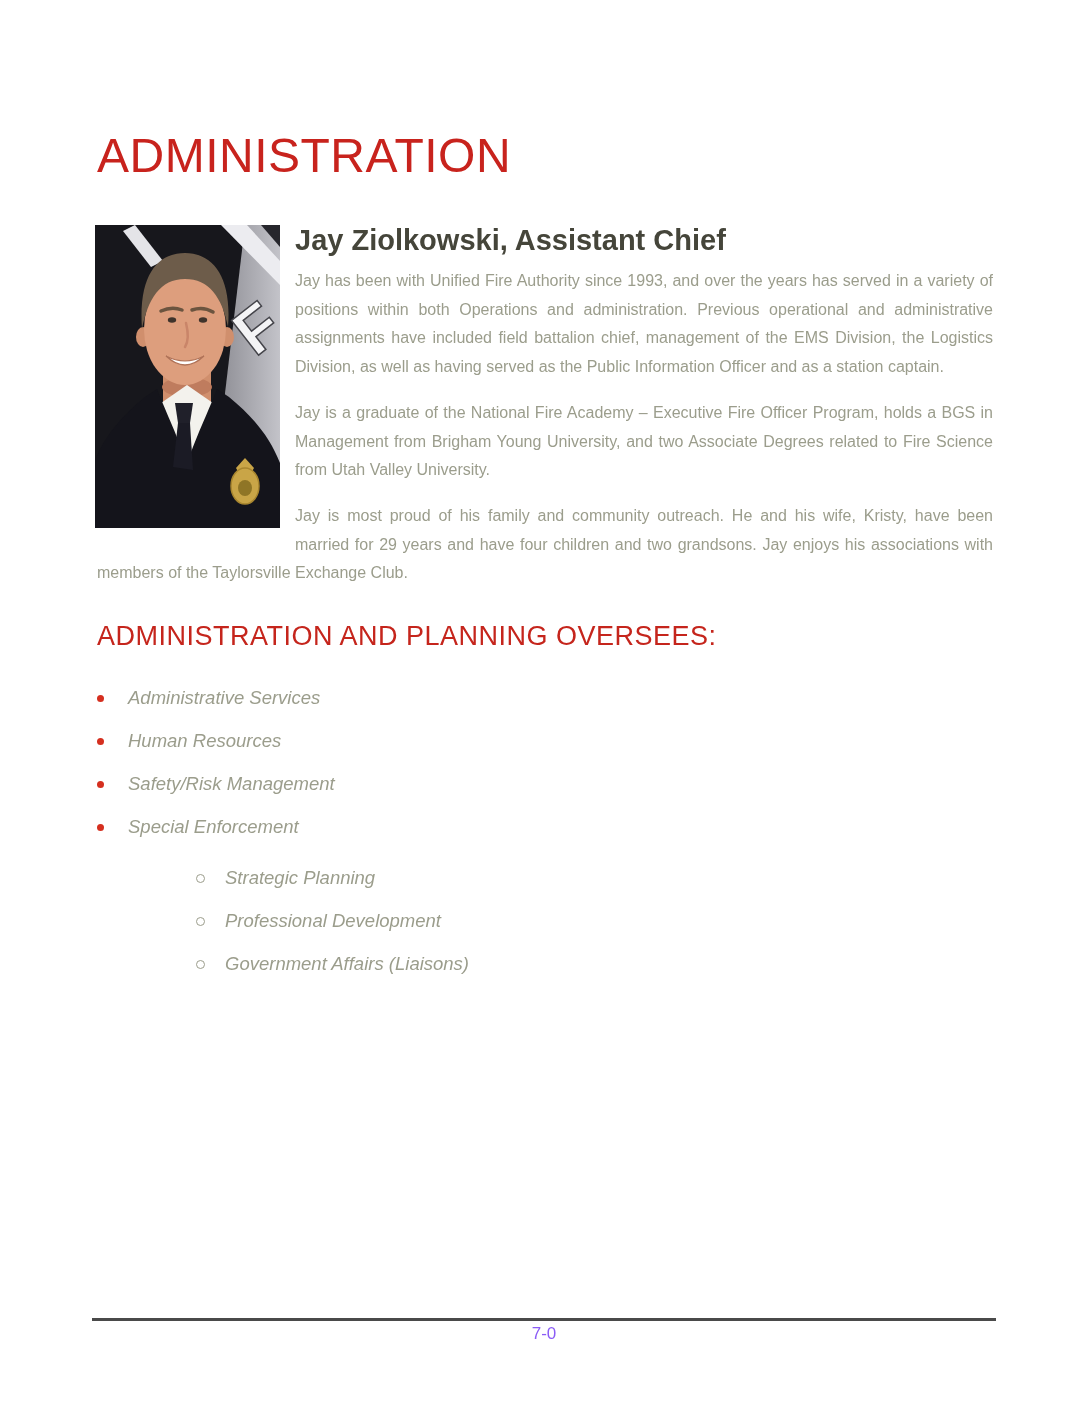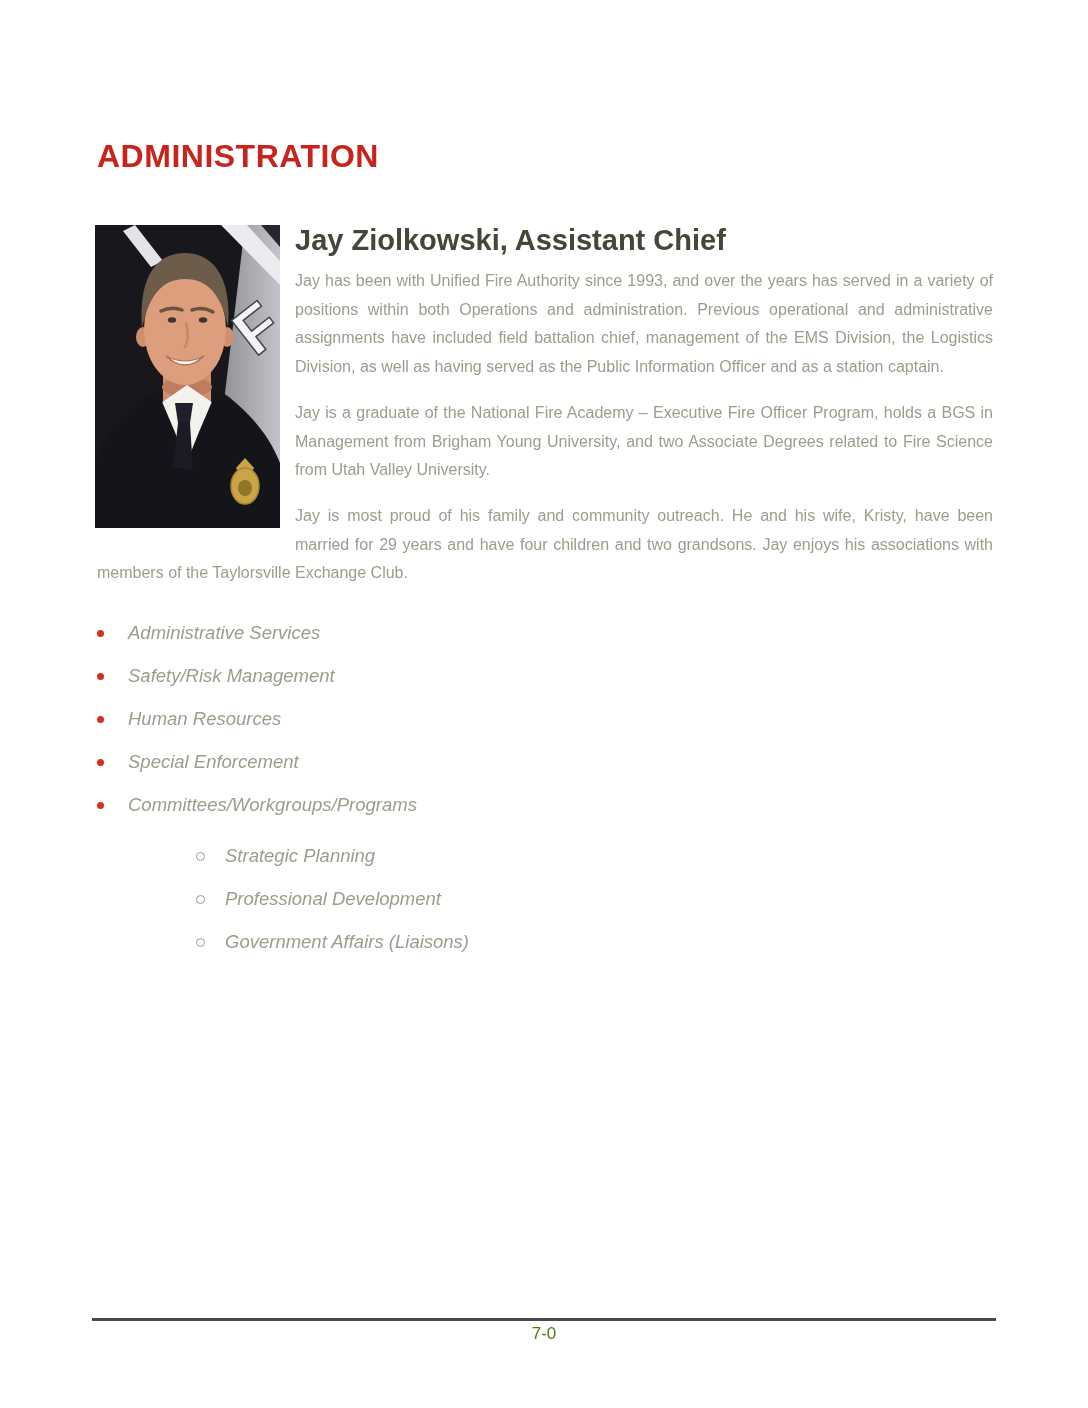--- a/index.html
+++ b/index.html
@@ -8,22 +8,22 @@
     background:#ffffff;
     position:relative;
     font-family:"Liberation Sans", sans-serif;
     overflow:hidden;
   }
   .content {
     position:absolute; left:97px; top:0; width:896px;
   }
   .page-title {
     margin:129px 0 16px 0;
-    font-size:32px; line-height:54px;
-    font-weight:700;
+    font-size:48px; line-height:54px;
+    font-weight:400;
     color:#c8231d;
     letter-spacing:0.5px;
   }
   .bio { margin-top:42px; }
   .photo-wrap {
     float:left;
     width:185px; height:303px;
     margin:0 15px 27px -2px;
   }
   .photo-wrap svg { display:block; }
@@ -69,21 +69,21 @@
     flex:none; align-self:center;
   }
   .sub-bullets { margin:29px 0 0 99px; }
   .footer {
     position:absolute; left:92px; top:1318px; width:904px;
   }
   .footer-rule { border-top:3px solid #4a4a4a; height:0; }
   .page-number {
     text-align:center;
     font-size:17px; line-height:22px;
-    color:#4d7c0f;
+    color:#8b5cf6;
     margin-top:2px;
   }
 </style>
 </head>
 <body>
 
 <div class="content">
 
   <h1 class="page-title">ADMINISTRATION</h1>
 
@@ -135,41 +135,38 @@
         </g>
       </svg>
     </div>
 
     <h2 class="bio-heading">Jay Ziolkowski, Assistant Chief</h2>
     <p class="body-par">Jay has been with Unified Fire Authority since 1993, and over the years has served in a variety of positions within both Operations and administration. Previous operational and administrative assignments have included field battalion chief, management of the EMS Division, the Logistics Division, as well as having served as the Public Information Officer and as a station captain.</p>
     <p class="body-par">Jay is a graduate of the National Fire Academy – Executive Fire Officer Program, holds a BGS in Management from Brigham Young University, and two Associate Degrees related to Fire Science from Utah Valley University.</p>
     <p class="body-par">Jay is most proud of his family and community outreach.  He and his wife, Kristy, have been married for 29 years and have four children and two grandsons.  Jay enjoys his associations with members of the Taylorsville Exchange Club.</p>
   </div>
 
+  <h2 class="section-heading">ADMINISTRATION AND PLANNING OVERSEES:</h2>
 
   <div class="bullets">
     <div class="b-item">
       <span class="dot"></span>
       <span>Administrative Services</span>
     </div>
     <div class="b-item">
       <span class="dot"></span>
+      <span>Human Resources</span>
+    </div>
+    <div class="b-item">
+      <span class="dot"></span>
       <span>Safety/Risk Management</span>
     </div>
     <div class="b-item">
       <span class="dot"></span>
-      <span>Human Resources</span>
-    </div>
-    <div class="b-item">
-      <span class="dot"></span>
       <span>Special Enforcement</span>
-    </div>
-    <div class="b-item">
-      <span class="dot"></span>
-      <span>Committees/Workgroups/Programs</span>
     </div>
 
     <div class="sub-bullets">
       <div class="b-item">
         <span class="o-ring"></span>
         <span>Strategic Planning</span>
       </div>
       <div class="b-item">
         <span class="o-ring"></span>
         <span>Professional Development</span>

